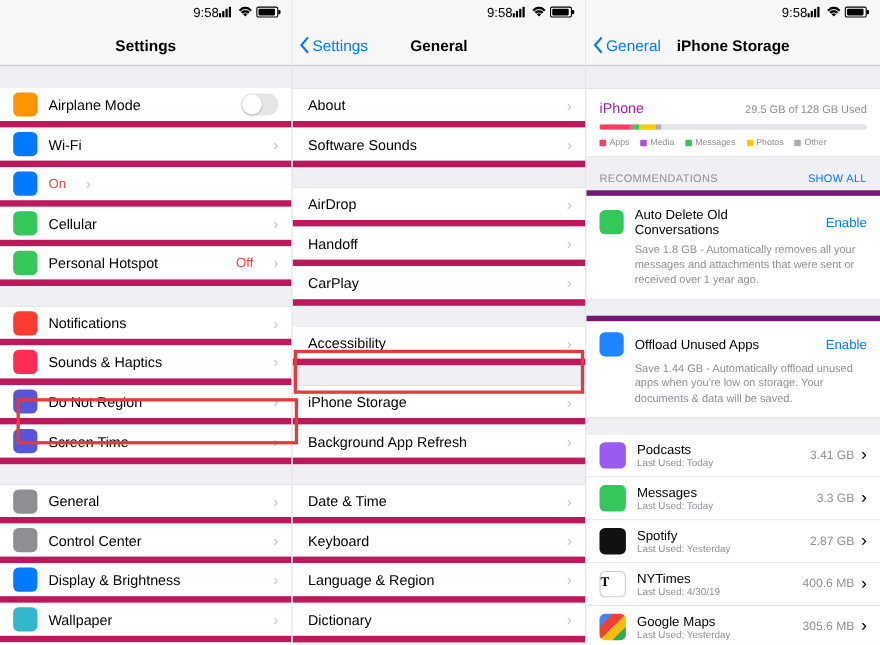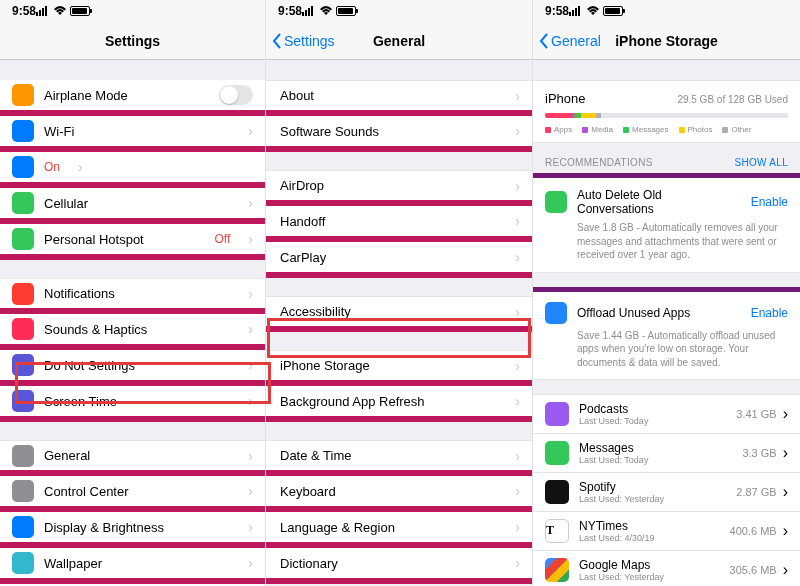--- a/index.html
+++ b/index.html
@@ -4,21 +4,21 @@
 <style>
 *{box-sizing:border-box;margin:0;padding:0;font-family:-apple-system,"Helvetica Neue",Arial,sans-serif;-webkit-font-smoothing:antialiased}
 body{background:#fff;width:800px;height:586px;overflow:hidden}
 .screens{display:flex;width:800px;height:586px}
 .screen{display:flex;flex-direction:column;background:#efeff4;position:relative}
 .s1{width:266px;border-right:1px solid #e0e0e0}
 .s2{width:267px;border-right:1px solid #e0e0e0}
 .s3{width:267px}
 
 
-.status{height:22px;background:#f7f7f7;display:flex;align-items:center;justify-content:flex-start;padding:0 12px;font-size:12px;font-weight:700;color:#000}
+.status{height:22px;background:#f7f7f7;display:flex;align-items:center;justify-content:flex-end;padding:0 12px;font-size:12px;font-weight:400;color:#000}
 .status .right{display:flex;align-items:center;gap:3px}
 .batt{width:20px;height:10px;border:1px solid #000;border-radius:2px;position:relative}
 .batt::before{content:"";position:absolute;right:-3px;top:2px;width:2px;height:4px;background:#000;border-radius:0 1px 1px 0}
 .batt::after{content:"";position:absolute;left:1px;top:1px;width:15px;height:6px;background:#000;border-radius:1px}
 
 
 .nav{height:38px;background:#f7f7f7;border-bottom:1px solid #c8c7cc;display:flex;align-items:center;position:relative}
 .nav .title{position:absolute;left:0;right:0;text-align:center;font-size:14px;font-weight:600;color:#000}
 .nav .back{position:absolute;left:6px;display:flex;align-items:center;color:#007aff;font-size:14px;z-index:2}
 .nav .back svg{width:10px;height:16px;margin-right:2px}
@@ -40,21 +40,21 @@
 
 .switch{width:34px;height:20px;border-radius:10px;background:#e5e5e8;position:relative}
 .switch::after{content:"";position:absolute;left:1px;top:1px;width:18px;height:18px;background:#fff;border-radius:9px;box-shadow:0 1px 2px rgba(0,0,0,.25)}
 
 
 .highlight{position:absolute;border:3px solid #e23b3b;pointer-events:none;z-index:5}
 
 
 .storage-head{background:#fff;padding:10px 12px 8px;border-bottom:1px solid #e5e5e8;border-top:1px solid #e5e5e8;margin-top:20px}
 .storage-head .row1{display:flex;justify-content:space-between;align-items:baseline;font-size:12px}
-.storage-head .row1 .dev{font-size:13px;color:#000000}
+.storage-head .row1 .dev{font-size:13px;color:#a21caf}
 .storage-head .row1 .used{font-size:10px;color:#8e8e93}
 .bar{height:5px;border-radius:2px;background:#e5e5ea;margin:7px 0;display:flex;overflow:hidden}
 .bar span{height:100%}
 .legend{display:flex;flex-wrap:wrap;gap:6px 10px;font-size:8px;color:#8e8e93}
 .legend span{display:flex;align-items:center;gap:3px}
 .legend i{width:6px;height:6px;border-radius:1px}
 .section-h{font-size:10px;color:#8e8e93;padding:14px 12px 5px;letter-spacing:.3px;display:flex;justify-content:space-between;align-items:center}
 .section-h a{color:#007aff;font-size:10px}
 .rec{background:#fff;padding:10px 12px;border-top:5px solid #701a75;border-bottom:1px solid #e5e5e8}
 .rec .rhead{display:flex;align-items:center;gap:10px}
@@ -138,21 +138,21 @@
             <span class="label">Notifications</span>
             <span class="chev">›</span>
           </div>
           <div class="cell">
             <span class="icon ic-sound"></span>
             <span class="label">Sounds &amp; Haptics</span>
             <span class="chev">›</span>
           </div>
           <div class="cell">
             <span class="icon ic-dnd"></span>
-            <span class="label">Do Not Settings</span>
+            <span class="label">Do Not Region</span>
             <span class="chev">›</span>
           </div>
           <div class="cell">
             <span class="icon ic-screen"></span>
             <span class="label">Screen Time</span>
             <span class="chev">›</span>
           </div>
         </div>
     <div class="group" id="s1g3">
           <div class="cell">

